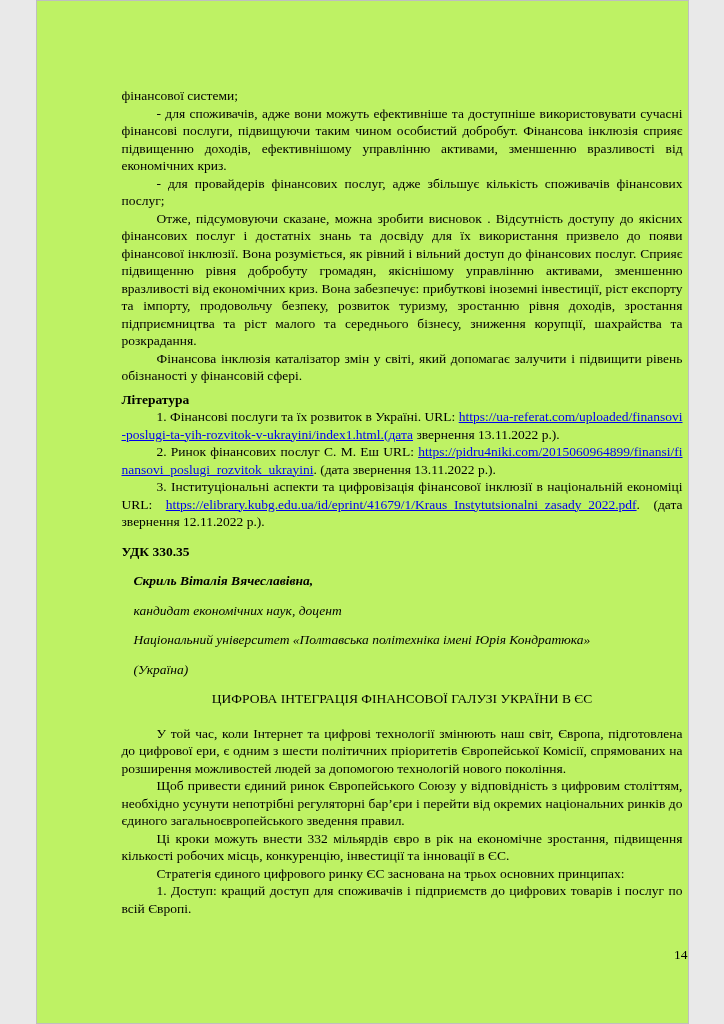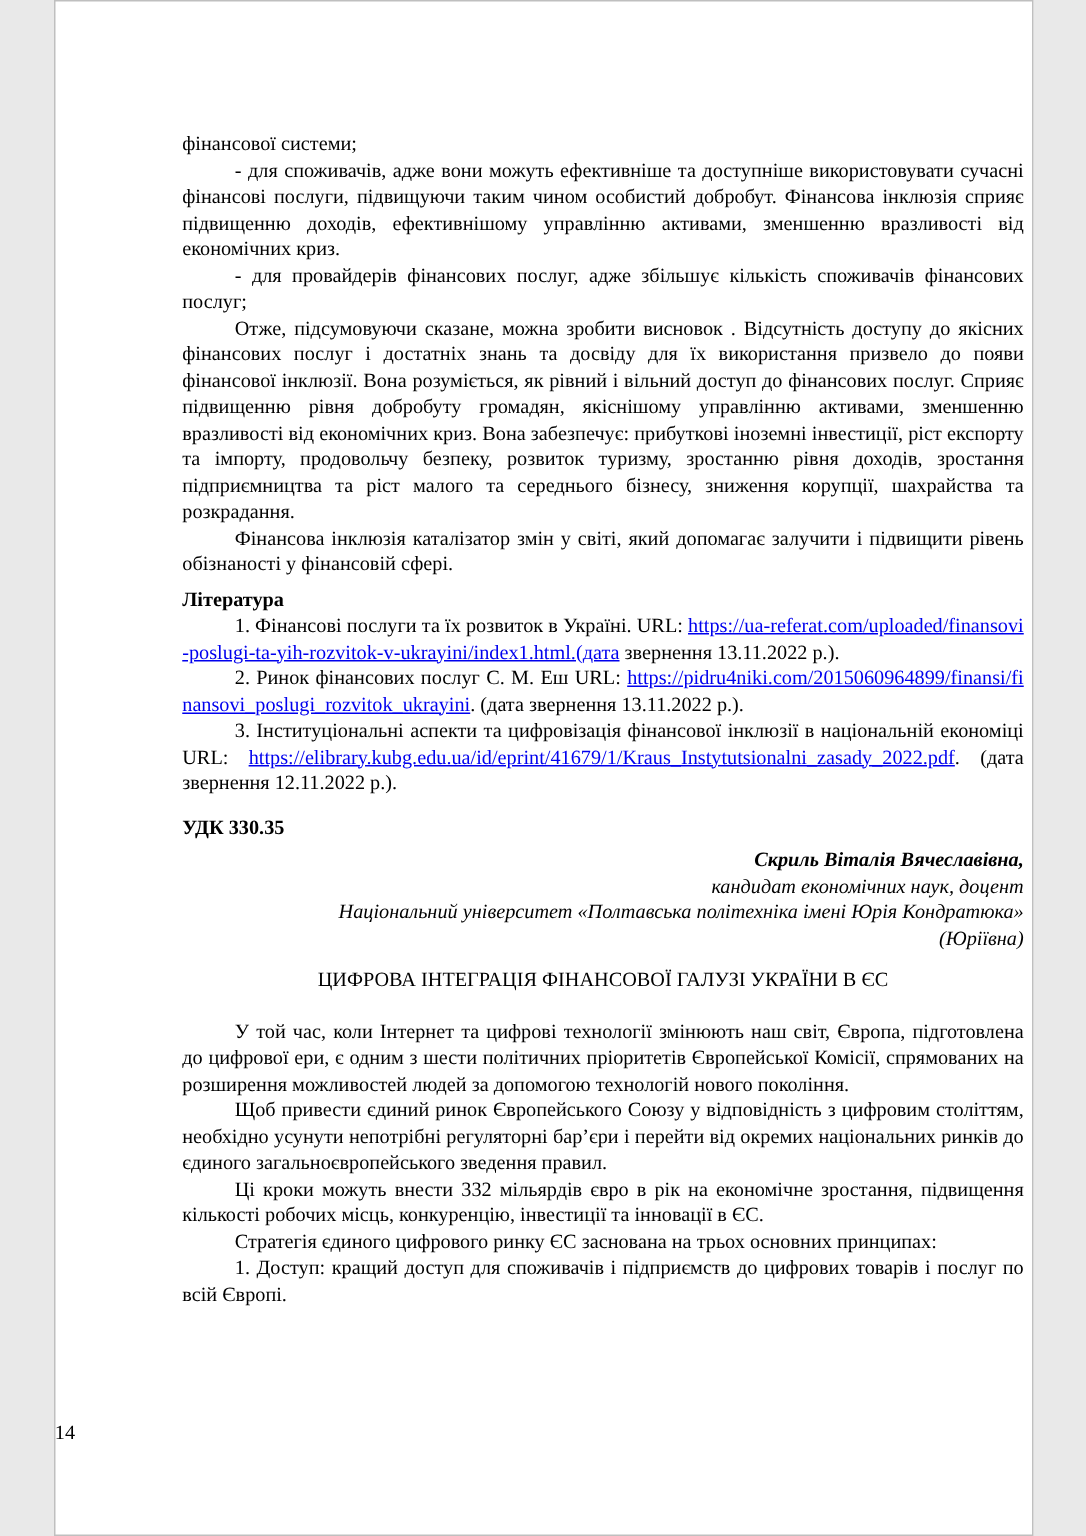--- a/index.html
+++ b/index.html
@@ -1,21 +1,21 @@
 <!DOCTYPE html>
 <html lang="uk" style="--link-color: #0000EE;"><head>
 <meta charset="utf-8">
 <style>
   html, body { margin: 0; padding: 0; background: #e9e9e9; }
   .page {
     position: relative;
     width: 653px;
     height: 1024px;
     margin: 0 auto;
-    background: #ffffff;
+    background: #bef264;
     border: 1px solid #bfbfbf;
     box-sizing: border-box;
     font-family: "Liberation Serif", "DejaVu Serif", serif;
     font-size: 13.5px;
     line-height: 17.5px;
     color: #000000;
     overflow: hidden;
   }
   .content {
     position: absolute;
@@ -42,38 +42,38 @@
     word-break: break-all;
     cursor: pointer;
   }
   .udc {
     margin: 12px 0 0 0;
     font-weight: bold;
     text-align: left;
   }
   .authors { margin-top: 4px; }
   .authors p {
-    margin: 0;
-    text-align: right;
+    margin: 12px;
+    text-align: left;
     font-style: italic;
   }
   .author-name { font-weight: bold; }
   .article-title {
     margin: 10px 0 17px 0;
     font-size: 13.5px;
     line-height: 17.5px;
     font-weight: normal;
     text-align: center;
   }
   .footer {
     position: absolute;
     left: 0;
     bottom: 60px;
     width: 100%;
-    text-align: left;
+    text-align: right;
   }
 </style>
 </head>
 <body>
 
 <div class="page">
   <main class="content">
 
     <p class="para">фінансової системи;</p>
     <p class="para indent">- для споживачів, адже вони можуть ефективніше та доступніше використовувати сучасні фінансові послуги, підвищуючи таким чином особистий добробут. Фінансова інклюзія сприяє підвищенню доходів, ефективнішому управлінню активами, зменшенню вразливості від економічних криз.</p>
@@ -88,21 +88,21 @@
     <p class="para indent"><span>2. Ринок фінансових послуг С. М. Еш URL: </span><a class="link">https://pidru4niki.com/2015060964899/finansi/finansovi_poslugi_rozvitok_ukrayini</a><span>. (дата звернення 13.11.2022 р.).</span></p>
 
     <p class="para indent"><span>3. Інституціональні аспекти та цифровізація фінансової інклюзії в національній економіці URL: </span><a class="link">https://elibrary.kubg.edu.ua/id/eprint/41679/1/Kraus_Instytutsionalni_zasady_2022.pdf</a><span>. (дата звернення 12.11.2022 р.).</span></p>
 
     <p class="udc">УДК 330.35</p>
 
     <section class="authors">
       <p class="author-name">Скриль Віталія Вячеславівна,</p>
       <p class="author-role">кандидат економічних наук, доцент</p>
       <p class="author-affiliation">Національний університет «Полтавська політехніка імені Юрія Кондратюка»</p>
-      <p class="author-country">(Юріївна)</p>
+      <p class="author-country">(Україна)</p>
     </section>
 
     <h2 class="article-title">ЦИФРОВА ІНТЕГРАЦІЯ ФІНАНСОВОЇ ГАЛУЗІ УКРАЇНИ В ЄС</h2>
 
     <p class="para indent">У той час, коли Інтернет та цифрові технології змінюють наш світ, Європа, підготовлена до цифрової ери, є одним з шести політичних пріоритетів Європейської Комісії, спрямованих на розширення можливостей людей за допомогою технологій нового покоління.</p>
     <p class="para indent">Щоб привести єдиний ринок Європейського Союзу у відповідність з цифровим століттям, необхідно усунути непотрібні регуляторні бар’єри і перейти від окремих національних ринків до єдиного загальноєвропейського зведення правил.</p>
     <p class="para indent">Ці кроки можуть внести 332 мільярдів євро в рік на економічне зростання, підвищення кількості робочих місць, конкуренцію, інвестиції та інновації в ЄС.</p>
     <p class="para indent">Стратегія єдиного цифрового ринку ЄС заснована на трьох основних принципах:</p>
     <p class="para indent">1. Доступ: кращий доступ для споживачів і підприємств до цифрових товарів і послуг по всій Європі.</p>
 

